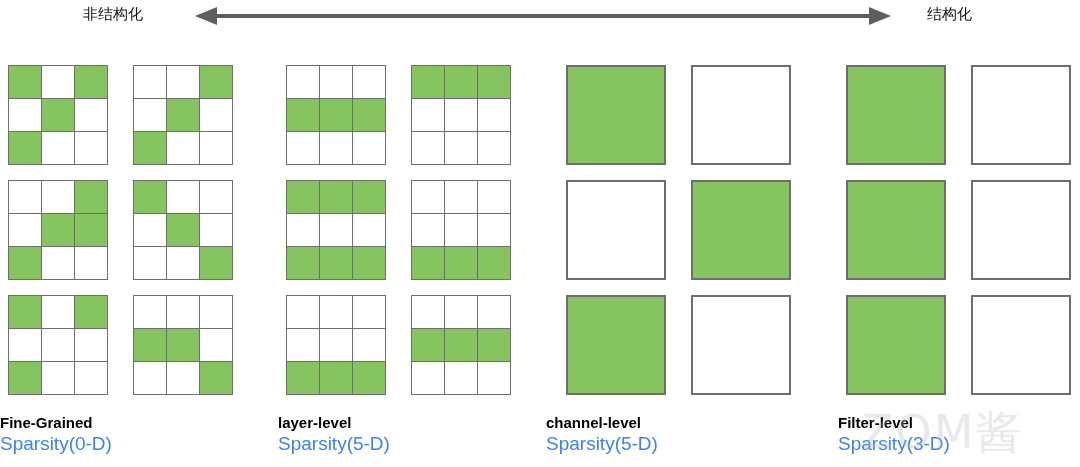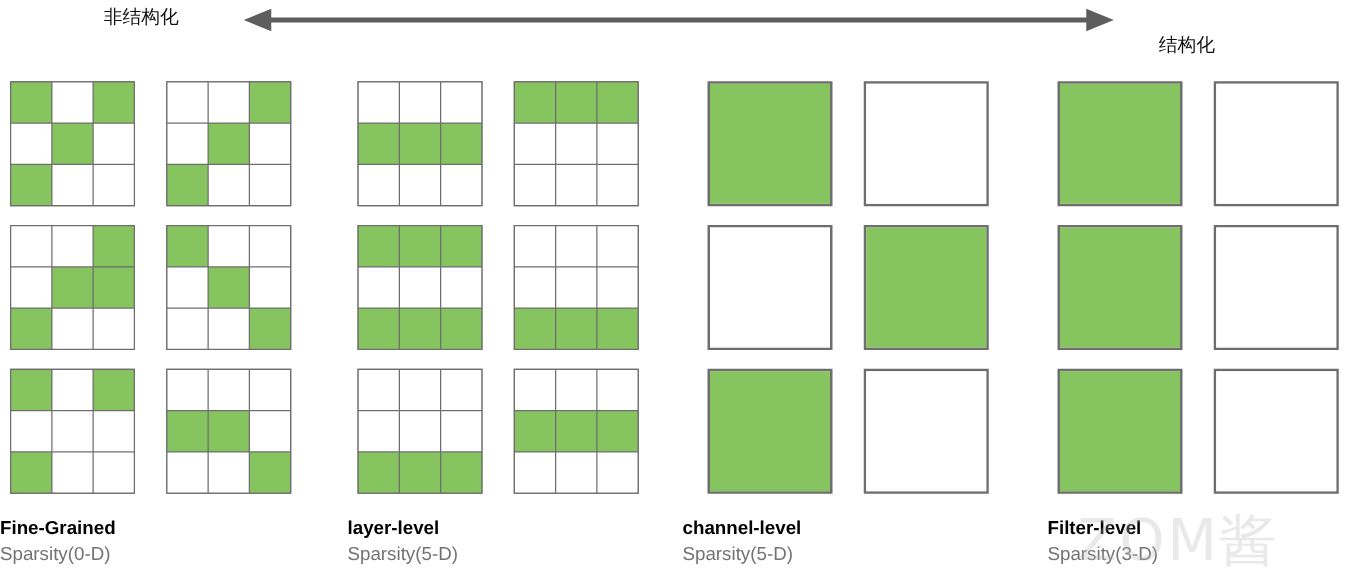--- a/index.html
+++ b/index.html
@@ -26,21 +26,21 @@
   }
   .axis-label {
     position: absolute;
     top: 3px;
     font-size: 15px;
     line-height: 22px;
     color: #111111;
     white-space: nowrap;
   }
   #axis-label-left  { left: 83px; }
-  #axis-label-right { left: 927px; margin-top: 23px; }
+  #axis-label-right { left: 927px; }
 
   .axis-arrow {
     position: absolute;
     top: 5px;
     left: 195px;
     width: 696px;
     height: 22px;
   }
 
   
@@ -115,24 +115,24 @@
   #caption-3 { left: 838px; }
 
   .caption-title {
     font-size: 15px;
     font-weight: bold;
     line-height: 21px;
     color: #000000;
     white-space: nowrap;
   }
   .caption-sub {
-    font-size: 15px;
+    font-size: 19px;
     font-weight: normal;
     line-height: 22px;
-    color: #737373;
+    color: #3b82f6;
     white-space: nowrap;
   }
 
   
   #watermark {
     position: absolute;
     left: 862px;
     top: 404px;
     width: 215px;
     height: 58px;

